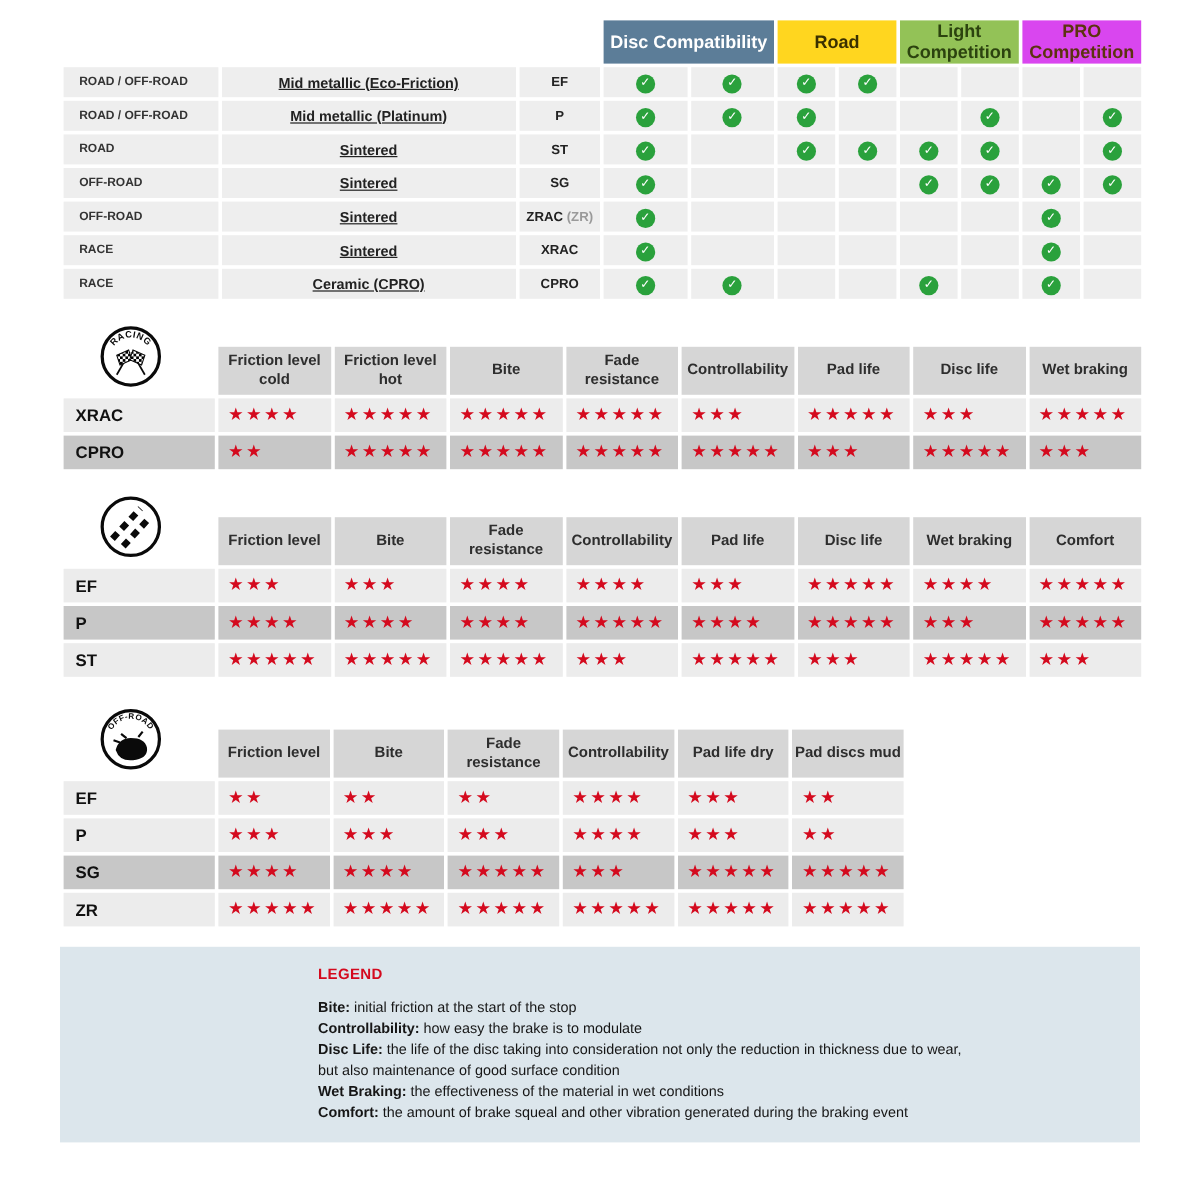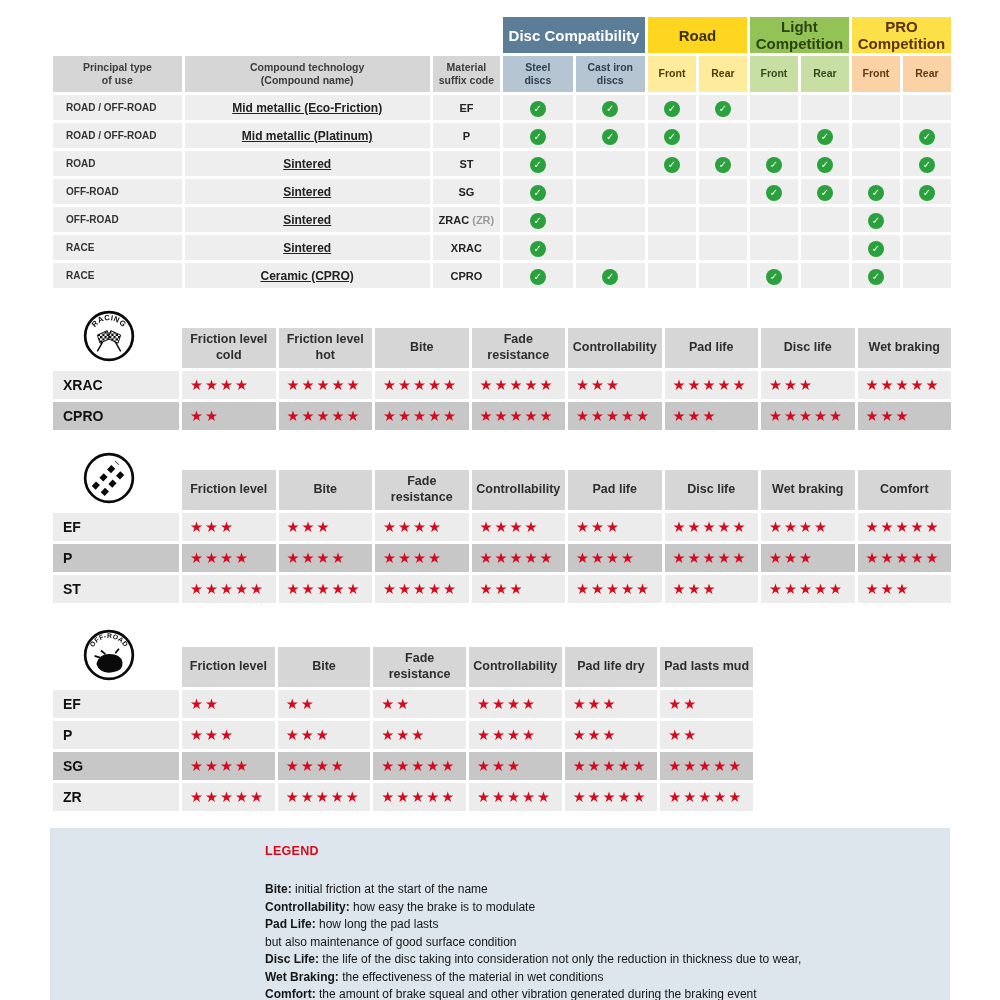--- a/index.html
+++ b/index.html
@@ -9,21 +9,21 @@
   table{border-collapse:separate;border-spacing:3px;table-layout:fixed;}
 
   
   .compat{width:904px;}
   .compat td{text-align:center;vertical-align:middle;overflow:hidden;}
   .blank{background:transparent;}
   .group{height:21px;font-size:15px;font-weight:bold;}
   .g0{background:#5c7d98;color:#fff;}
   .g1{background:#ffd61f;color:#3a3000;}
   .g2{background:#93c257;color:#2c430f;}
-  .g3{background:#fde047;color:#5c3310;}
+  .g3{background:#d946ef;color:#5c3310;}
   .colh{height:34px;font-size:10.5px;font-weight:bold;white-space:pre-line;line-height:1.25;}
   .c0,.c1,.c2{background:#d6d6d6;color:#3c3c3c;}
   .c3,.c4{background:#b6c5d2;color:#2e4050;}
   .c5,.c6{background:#ffeb9c;color:#4a3c05;}
   .c7,.c8{background:#c8dfa3;color:#33491c;}
   .c9,.c10{background:#fbd2a6;color:#5c3a17;}
   .compat tbody td{height:23px;background:#eeeeee;}
   .use{font-size:10px;font-weight:bold;text-align:left !important;padding-left:13px;color:#333;}
   .compound{font-size:12px;font-weight:bold;color:#222;text-decoration:underline;}
   .code{font-size:11px;font-weight:bold;}
@@ -49,21 +49,21 @@
          text-align:center;line-height:1.25;}
   .lbl{font-weight:bold;font-size:14px;padding-left:10px;color:#111;}
   .starcell{padding-left:8px;height:26px;}
   .row-light td{background:#ececec;}
   .row-dark td{background:#c7c7c7;}
   .stars{color:#d40a1e;font-size:14.5px;letter-spacing:2px;white-space:nowrap;}
 
   
   .legend{margin-top:14px;width:900px;background:#dce6ec;
           padding:16px 30px 16px 215px;box-sizing:border-box;}
-  .legend-title{color:#d40a1e;font-weight:bold;font-size:12.5px;margin-bottom:23px;letter-spacing:.3px;}
+  .legend-title{color:#d40a1e;font-weight:bold;font-size:12.5px;margin-bottom:12px;letter-spacing:.3px;}
   .legend-line{font-size:12px;line-height:17.5px;color:#161616;}
 </style>
 </head>
 <body>
 
 <div class="page">
 
   <section>
     <table class="compat">
       <colgroup>
@@ -79,38 +79,20 @@
         <col style="width:47px">
           <col style="width:47px">
       </colgroup>
       <thead>
           <tr class="group-row">
             <td class="blank" colspan="3"></td>
             <td class="group g0" colspan="2">Disc Compatibility</td>
             <td class="group g1" colspan="2">Road</td>
             <td class="group g2" colspan="2">Light Competition</td>
             <td class="group g3" colspan="2">PRO Competition</td>
-          </tr>
-          <tr class="cols-row">
-            <td class="colh c0">Principal type
-of use</td>
-            <td class="colh c1">Compound technology
-(Compound name)</td>
-            <td class="colh c2">Material
-suffix code</td>
-            <td class="colh c3">Steel
-discs</td>
-            <td class="colh c4">Cast iron
-discs</td>
-            <td class="colh c5">Front</td>
-            <td class="colh c6">Rear</td>
-            <td class="colh c7">Front</td>
-            <td class="colh c8">Rear</td>
-            <td class="colh c9">Front</td>
-            <td class="colh c10">Rear</td>
           </tr>
         </thead>
       <tbody>
           <tr>
             <td class="use">ROAD / OFF-ROAD</td>
             <td class="compound">Mid metallic (Eco-Friction)</td>
             <td class="code"><span>EF</span></td>
             <td class="ckcell t0"><span class="check">✓</span></td>
             <td class="ckcell t0"><span class="check">✓</span></td>
             <td class="ckcell t1"><span class="check">✓</span></td>
@@ -352,21 +334,21 @@
           <col span="6">
         </colgroup>
       <thead>
           <tr>
             <td class="blankh"></td>
             <td class="hcell">Friction level</td>
             <td class="hcell">Bite</td>
             <td class="hcell">Fade resistance</td>
             <td class="hcell">Controllability</td>
             <td class="hcell">Pad life dry</td>
-            <td class="hcell">Pad lasts mud</td>
+            <td class="hcell">Pad discs mud</td>
           </tr>
         </thead>
       <tbody>
           <tr class="row-light">
             <td class="lbl">EF</td>
             <td class="starcell"><span class="stars">★★</span></td>
             <td class="starcell"><span class="stars">★★</span></td>
             <td class="starcell"><span class="stars">★★</span></td>
             <td class="starcell"><span class="stars">★★★★</span></td>
             <td class="starcell"><span class="stars">★★★</span></td>
@@ -399,23 +381,22 @@
             <td class="starcell"><span class="stars">★★★★★</span></td>
             <td class="starcell"><span class="stars">★★★★★</span></td>
           </tr>
         </tbody>
     </table>
   </section>
 
   <section class="legend">
     <div class="legend-title">LEGEND</div>
     <div>
-        <div class="legend-line"><b>Bite:</b><span> initial friction at the start of the name</span></div>
+        <div class="legend-line"><b>Bite:</b><span> initial friction at the start of the stop</span></div>
         <div class="legend-line"><b>Controllability:</b><span> how easy the brake is to modulate</span></div>
-        <div class="legend-line"><b>Pad Life:</b><span> how long the pad lasts</span></div>
+        <div class="legend-line"><b>Disc Life:</b><span> the life of the disc taking into consideration not only the reduction in thickness due to wear,</span></div>
         <div class="legend-line"><span>but also maintenance of good surface condition</span></div>
-        <div class="legend-line"><b>Disc Life:</b><span> the life of the disc taking into consideration not only the reduction in thickness due to wear,</span></div>
         <div class="legend-line"><b>Wet Braking:</b><span> the effectiveness of the material in wet conditions</span></div>
         <div class="legend-line"><b>Comfort:</b><span> the amount of brake squeal and other vibration generated during the braking event</span></div>
       </div>
   </section>
 
 </div>
 
 </body></html>

